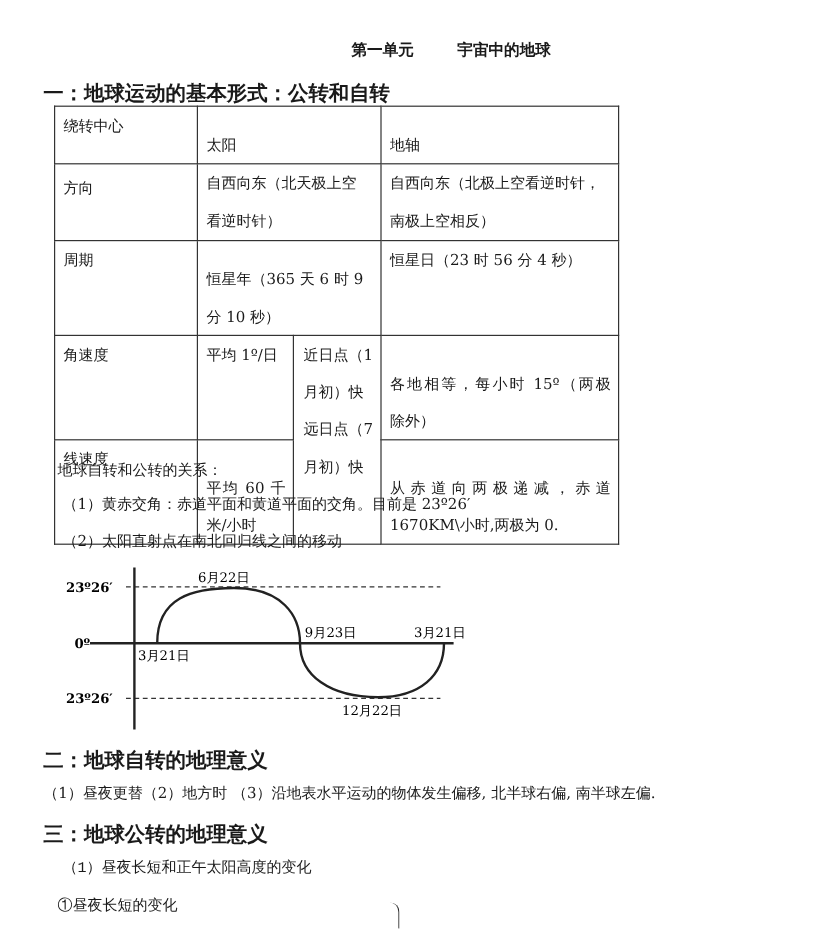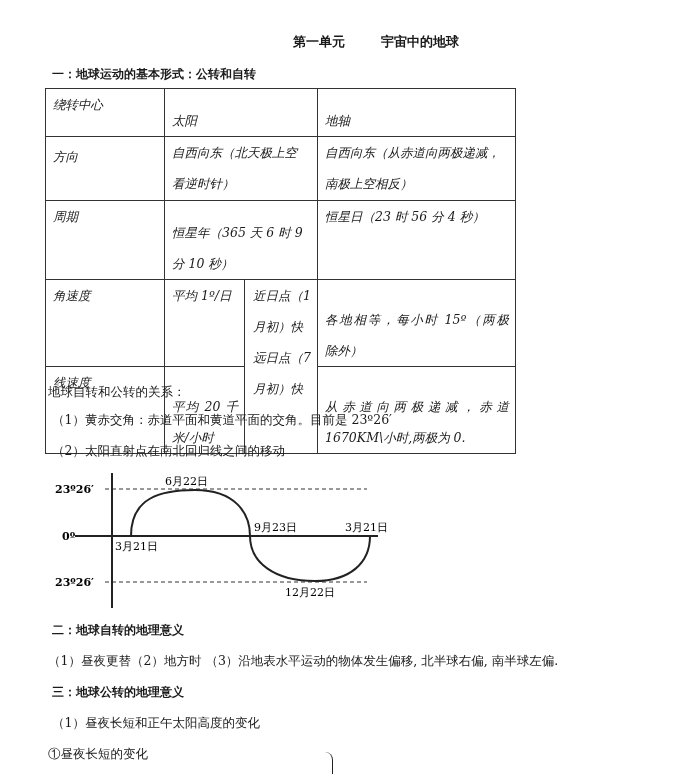--- a/index.html
+++ b/index.html
@@ -9,36 +9,35 @@
     color: #1a1a1a;
   }
   .abs { position: absolute; }
   .title {
     left: 0; width: 682px; top: 33px; text-align: center;
     font-family: "DejaVu Sans", "Liberation Sans", sans-serif;
     font-weight: bold; font-size: 13px; padding-left: 70px; box-sizing: border-box;
     white-space: pre;
   }
   .h2 {
-    left: 52px; font-family: Liberation Serif, serif;
-    font-weight: bold; font-size: 12px;
+    left: 36px; font-family: Liberation Serif, serif;
+    font-weight: bold; font-size: 17px;
   }
   .para { font-size: 12.5px; white-space: nowrap; }
 
   table.main {
     position: absolute; left: 45px; top: 88px;
     border-collapse: collapse; font-size: 12.5px;
   }
   table.main td {
     border: 1px solid #333;
     vertical-align: top;
     padding: 6px 6px 0 7px;
     line-height: 31px;
     box-sizing: border-box;
-    font-style: italic;
   }
   .cell-text { display: block; line-height: 31px; }
   .justify { text-align: justify; text-align-last: justify; margin-top: 24px; }
 
   svg.chart { position: absolute; left: 45px; top: 468px; }
   svg text {
     font-family: "DejaVu Serif", "Liberation Serif", serif;
   }
   .bracket { left: 322px; top: 752px; width: 10px; height: 22px;
     border-right: 1.5px solid #222; border-top-right-radius: 8px; }
@@ -65,21 +64,21 @@
   </tr>
   <tr style="height:64px">
     <td style="padding-top:4px">
           <span class="cell-text">方向</span>
         </td>
     <td colspan="2" style="padding-top:0">
       <span class="cell-text">自西向东（北天极上空</span>
       <span class="cell-text">看逆时针）</span>
     </td>
     <td style="padding-top:0">
-      <span class="cell-text">自西向东（从赤道向两极递减，</span>
+      <span class="cell-text">自西向东（北极上空看逆时针，</span>
       <span class="cell-text">南极上空相反）</span>
     </td>
   </tr>
   <tr style="height:62px">
     <td style="padding-top:0">
           <span class="cell-text">周期</span>
         </td>
     <td colspan="2" style="padding-top:16px">
       <span class="cell-text">恒星年（365 天 6 时 9</span>
       <span class="cell-text">分 10 秒）</span>
@@ -104,21 +103,21 @@
     <td style="padding-top:0">
       <span class="cell-text justify">各地相等，每小时 15º（两极</span>
       <span class="cell-text">除外）</span>
     </td>
   </tr>
   <tr style="height:62px">
     <td style="padding-top:0">
           <span class="cell-text">线速度</span>
         </td>
     <td style="padding-top:0">
-      <span class="cell-text justify">平均 20 千</span>
+      <span class="cell-text justify">平均 60 千</span>
       <span class="cell-text">米/小时</span>
     </td>
     <td style="padding-top:0">
       <span class="cell-text justify">从赤道向两极递减，赤道</span>
       <span class="cell-text">1670KM\小时,两极为 0.</span>
     </td>
   </tr>
 </tbody>
   </table>
 
@@ -141,19 +140,19 @@
   <text x="17" y="72" font-size="11" font-weight="bold"><tspan>0º</tspan></text>
   <text x="10" y="118" font-size="11" font-weight="bold"><tspan>23º26′</tspan></text>
   <text x="120" y="17" font-size="11"><tspan>6月22日</tspan></text>
   <text x="70" y="82" font-size="11"><tspan>3月21日</tspan></text>
   <text x="209" y="63" font-size="11"><tspan>9月23日</tspan></text>
   <text x="300" y="63" font-size="11"><tspan>3月21日</tspan></text>
   <text x="240" y="128" font-size="11"><tspan>12月22日</tspan></text>
 </svg>
 
 <div class="abs h2" style="top:622px;">二：地球自转的地理意义</div>
-<div class="abs para" style="left:48px; top:653px;">（1）昼夜更替（2）地方时 （3）沿地表水平运动的物体发生偏移, 北半球右偏, 南半球左偏.</div>
+<div class="abs para" style="left:36px; top:653px;">（1）昼夜更替（2）地方时 （3）沿地表水平运动的物体发生偏移, 北半球右偏, 南半球左偏.</div>
 
 <div class="abs h2" style="top:684px;">三：地球公转的地理意义</div>
-<div class="abs para" style="left:52px; top:715px;">（1）昼夜长短和正午太阳高度的变化</div>
+<div class="abs para" style="left:52px; top:715px;font-family:Liberation Mono, monospace;">（1）昼夜长短和正午太阳高度的变化</div>
 <div class="abs para" style="left:48px; top:746px;">①昼夜长短的变化</div>
 
 <div class="abs bracket"></div>
 
 </body></html>

